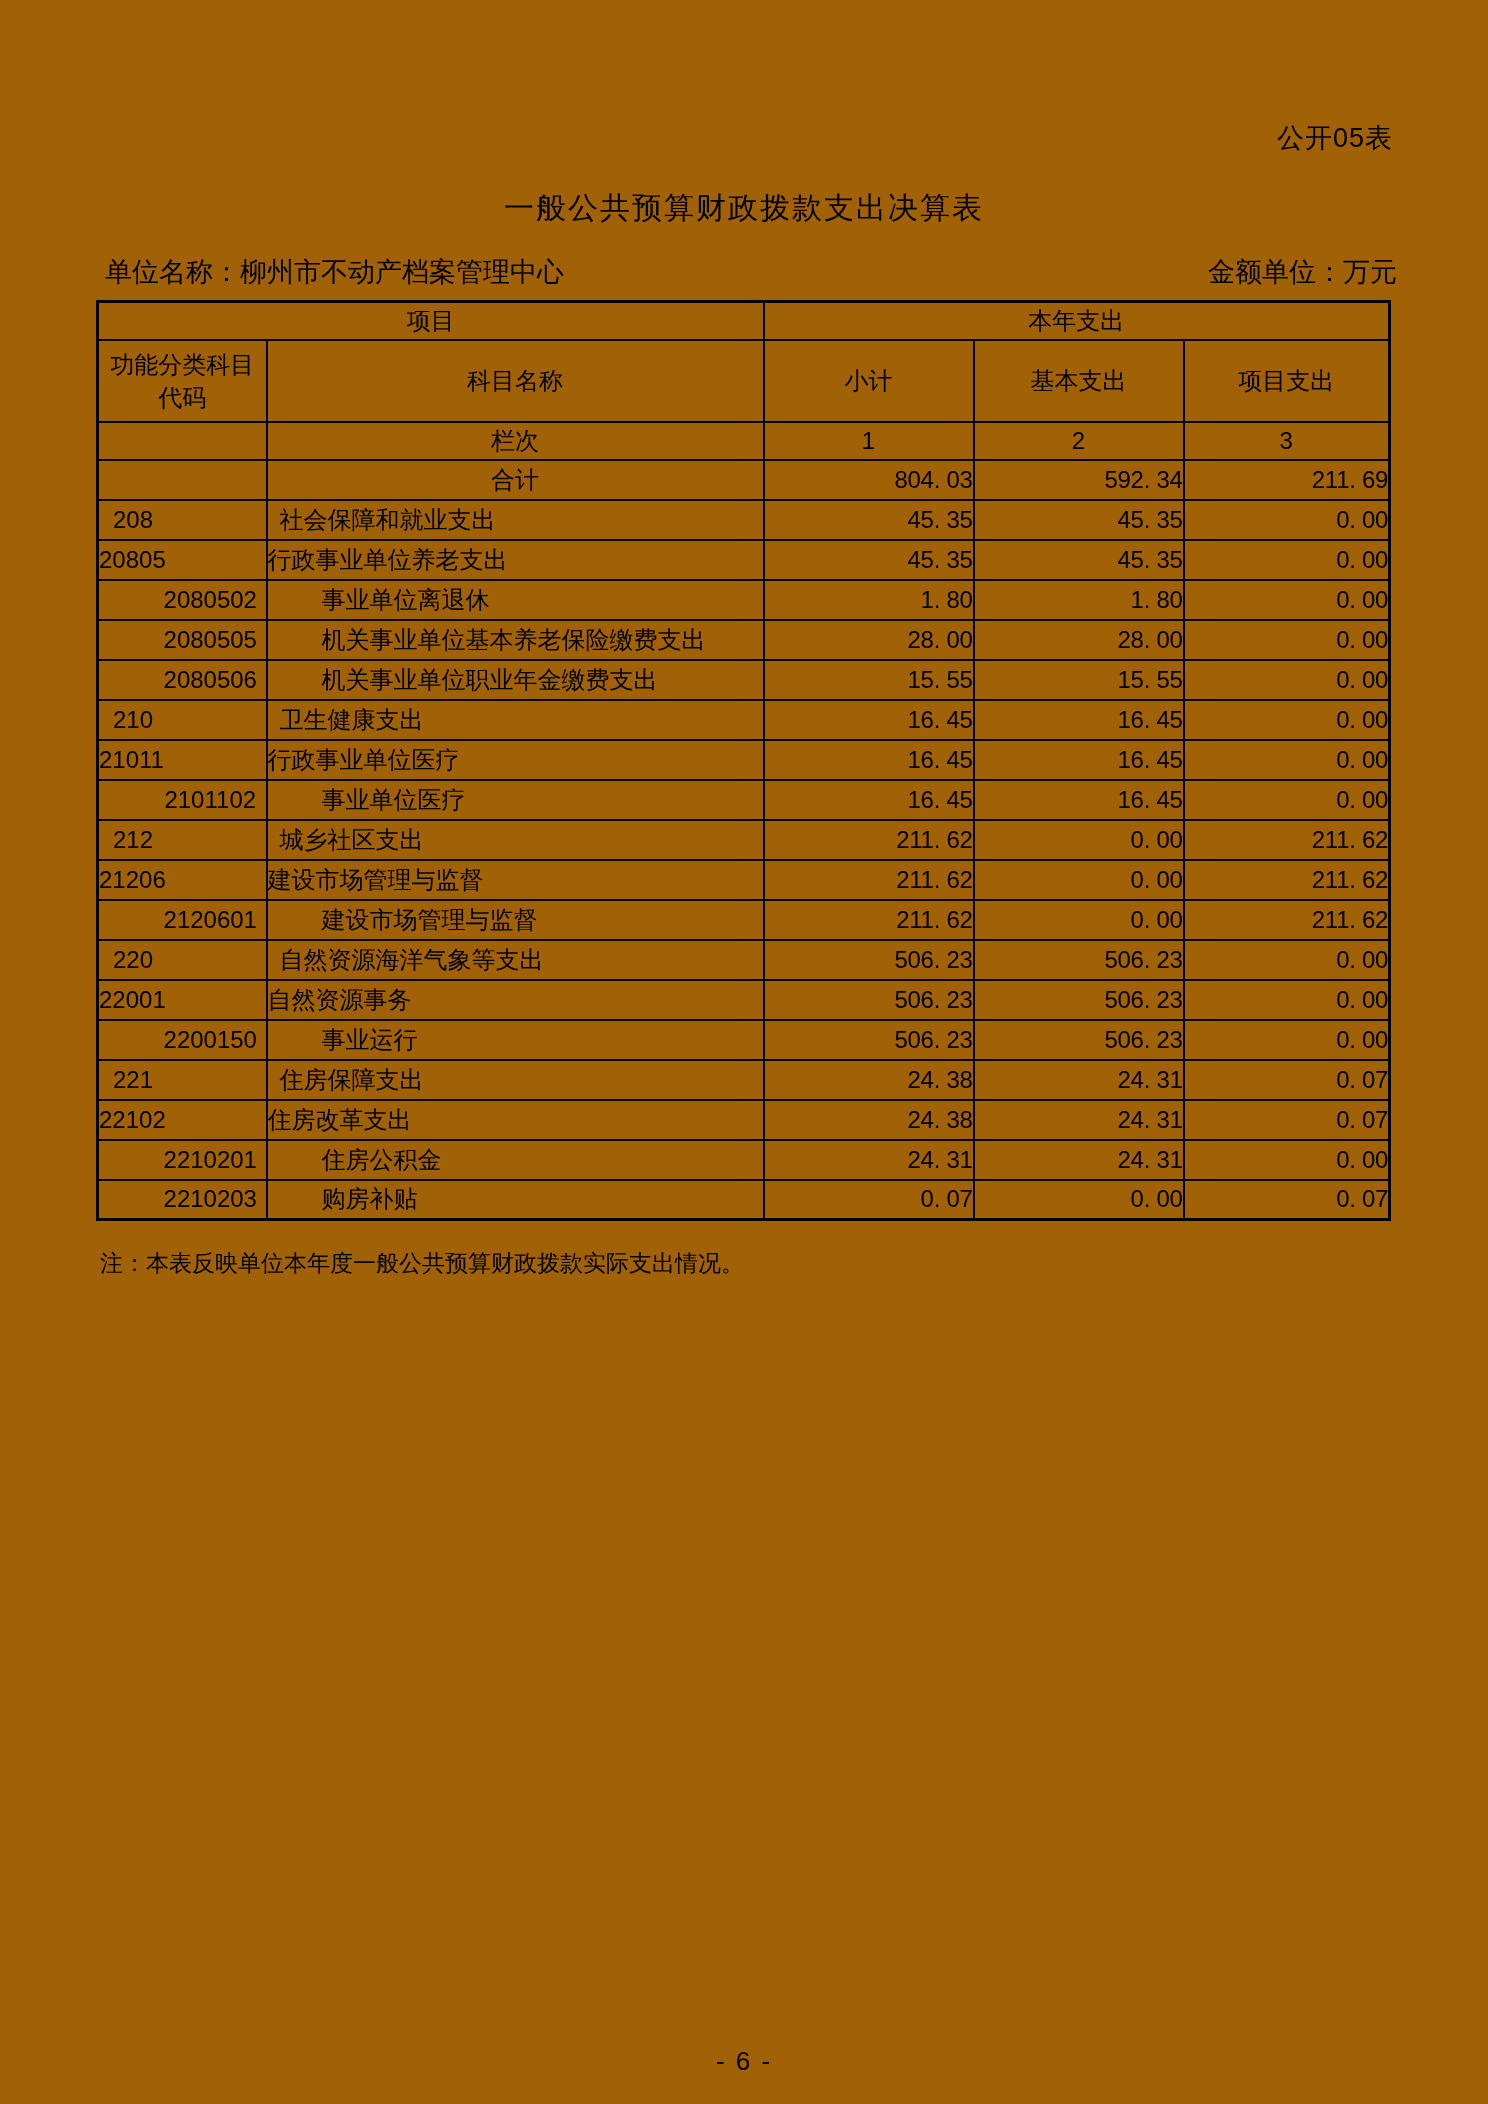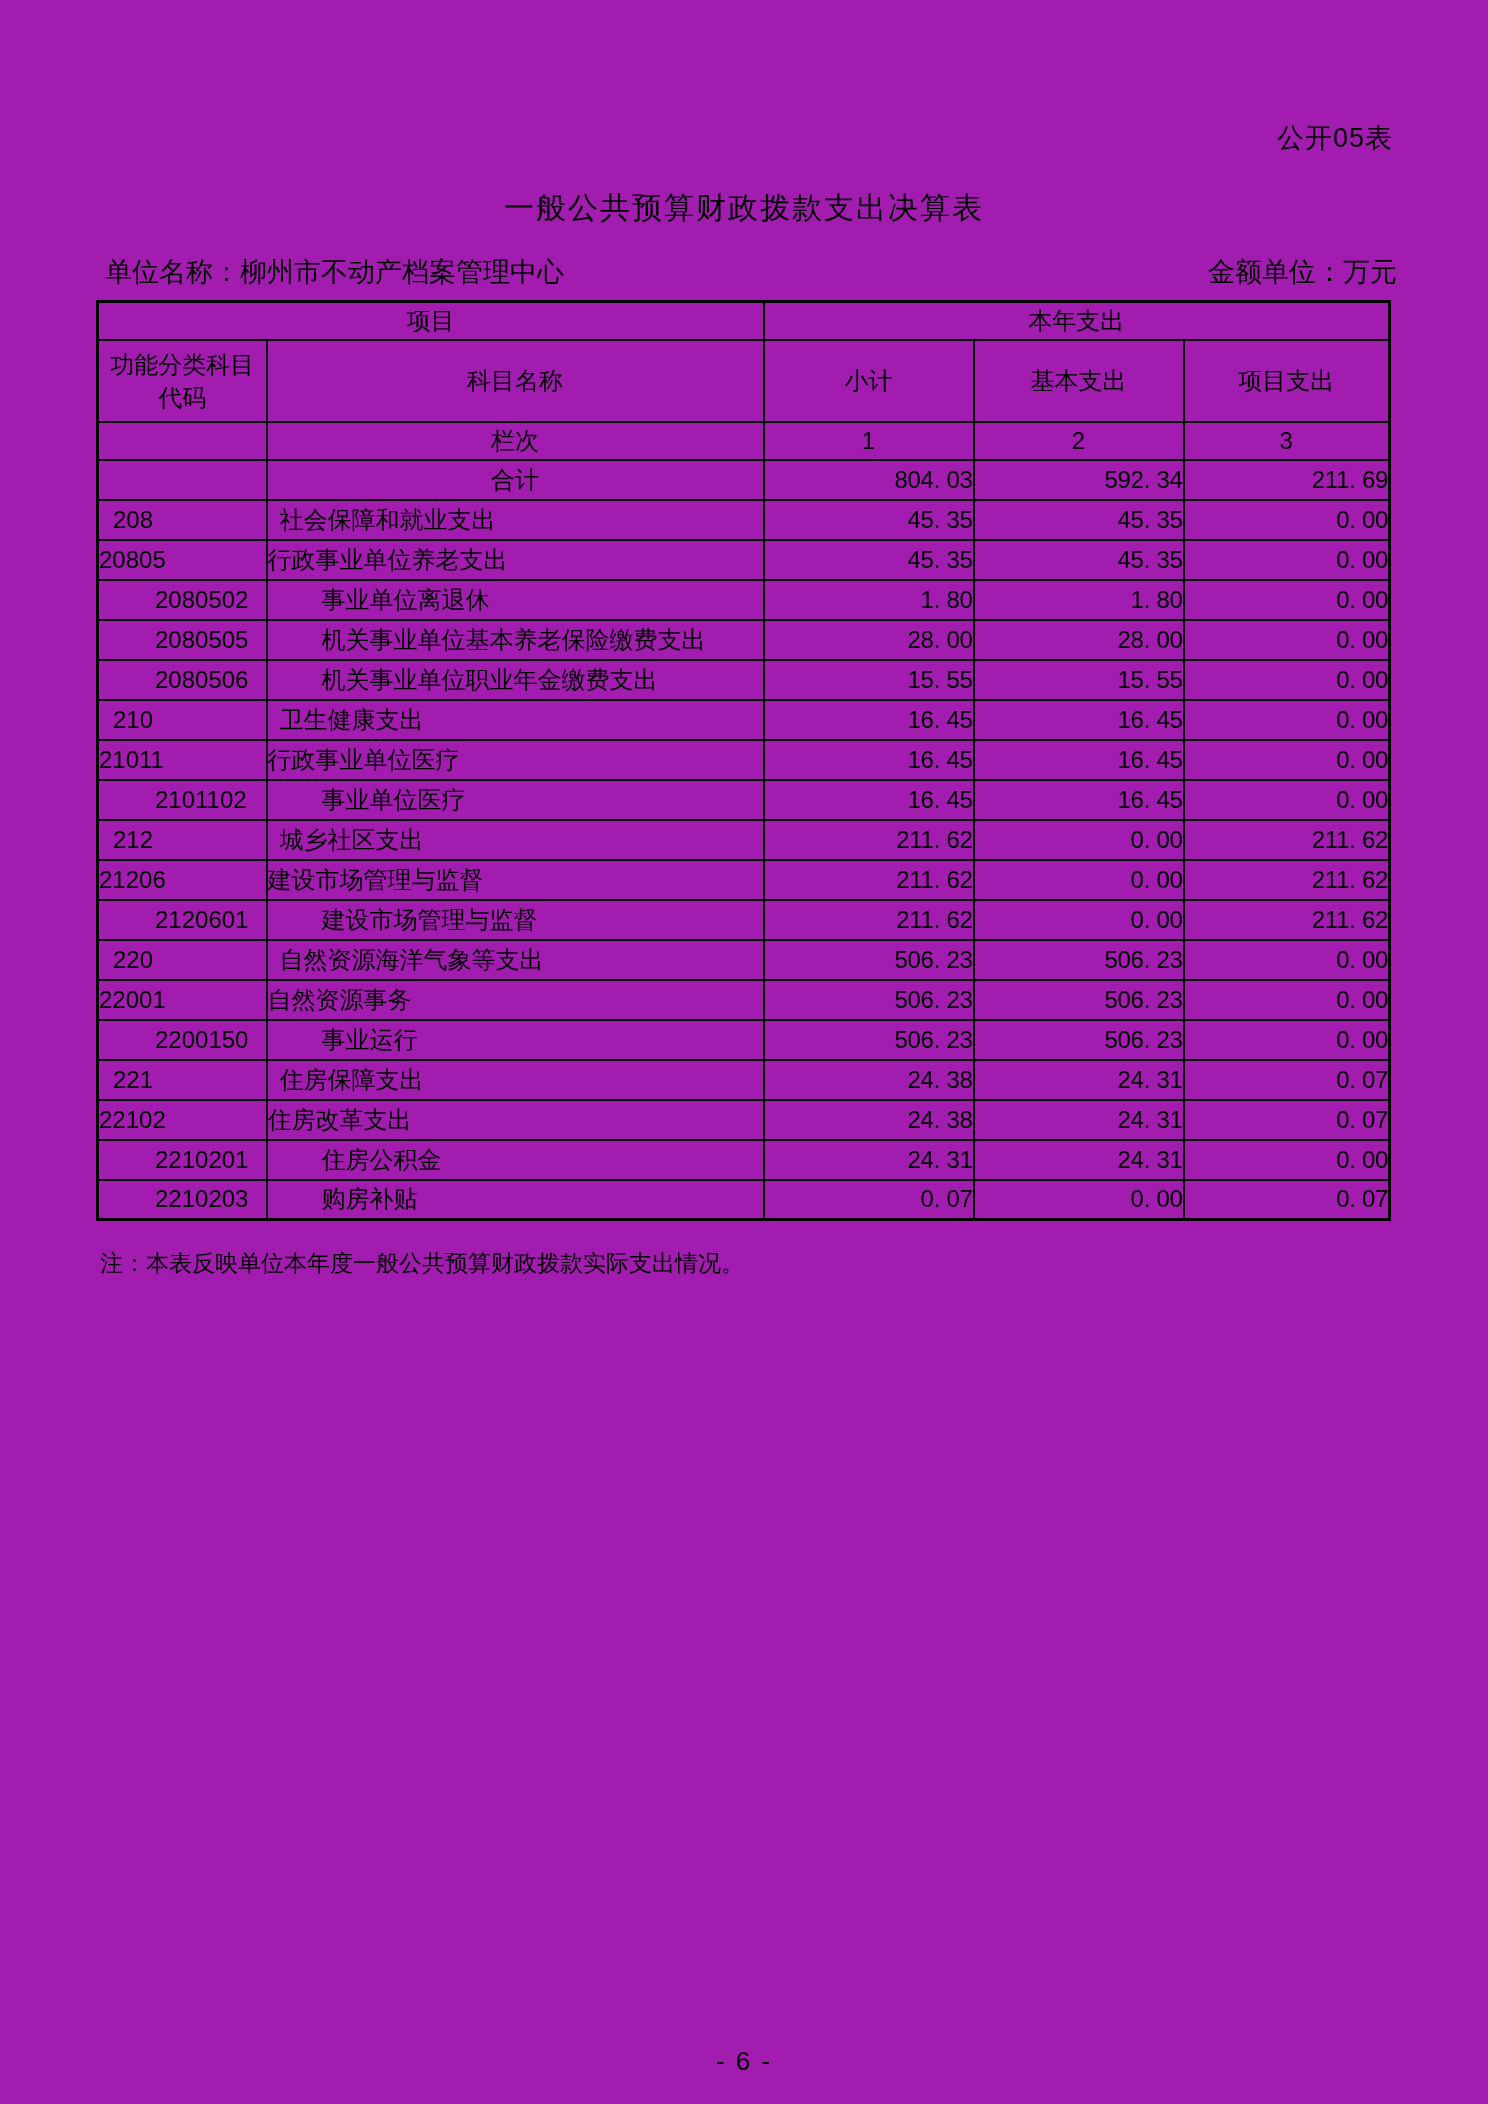--- a/index.html
+++ b/index.html
@@ -2,21 +2,21 @@
 <html><head>
 <meta charset="utf-8">
 <style>
   html, body {
     margin: 0; padding: 0;
     background: #ffffff;
     width: 1488px; height: 2104px;
     font-family: "Liberation Sans", sans-serif;
     color: #000;
   }
-  .page { position: relative; width: 1488px; height: 2104px; background: #a21caf; overflow: hidden; }
+  .page { position: relative; width: 1488px; height: 2104px; background: #a16207; overflow: hidden; }
 
   .form-tag {
     position: absolute; top: 120px; right: 95px;
     font-size: 27px; letter-spacing: 1px;
   }
   .doc-title {
     position: absolute; top: 188px; left: 0; width: 100%;
     margin: 0; text-align: center;
     font-size: 30px; font-weight: normal; letter-spacing: 2px;
   }
@@ -46,21 +46,21 @@
   tr.h3 td { height: 38px; text-align: center; }
   tbody td { height: 40px; }
 
   td.code { text-align: left; }
   td.name { text-align: left; }
   td.num  { text-align: right; padding-right: 3px; letter-spacing: -0.3px; margin-left: 46px; }
   td.center { text-align: center; }
 
   tr.lvl1 td.code { padding-left: 14px; }
   tr.lvl2 td.code { }
-  tr.lvl3 td.code { padding-left: 56px; }
+  tr.lvl3 td.code { padding-left: 56px; text-align: center; }
   tr.lvl1 td.name { padding-left: 12px; }
   tr.lvl2 td.name { }
   tr.lvl3 td.name { padding-left: 54px; }
 
   .note {
     position: absolute; top: 1248px; left: 100px;
     font-size: 23px;
   }
   .page-number {
     position: absolute; top: 2046px; left: 0; width: 100%;

